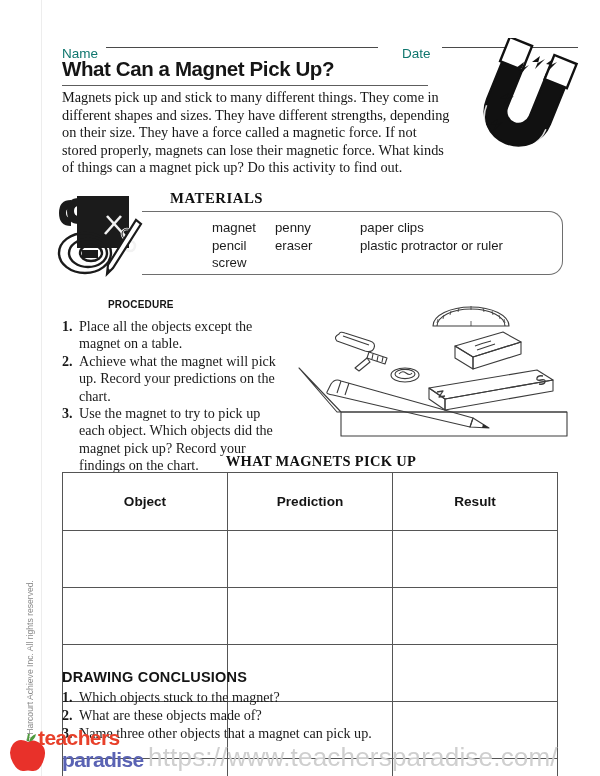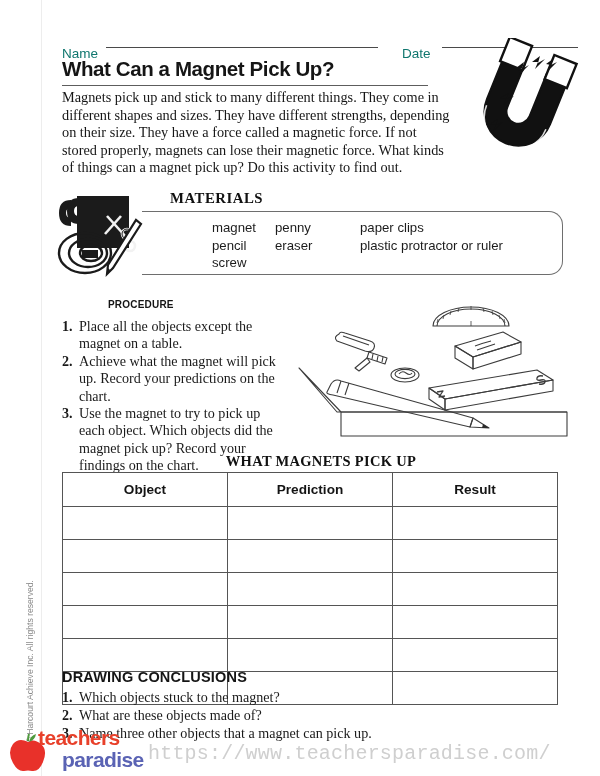--- a/index.html
+++ b/index.html
@@ -193,21 +193,21 @@
     position: absolute;
     left: 20px;
     top: 472px;
     width: 496px;
     border-collapse: collapse;
     table-layout: fixed;
   }
   #data-table th, #data-table td {
     border: 1.2px solid #555;
     height: 24px;
-    padding: 4px;
+    padding: 16px;
   }
   #data-table th {
     height: 25px;
     font-family: "Liberation Sans", sans-serif;
     font-weight: bold;
     font-size: 13.6px;
     color: #141414;
   }
 
   
@@ -268,22 +268,22 @@
     font-size: 21px;
     line-height: 22px;
     letter-spacing: -0.6px;
   }
   #brand-teachers { color: #e8402a; display: block; }
   #brand-paradise { color: #5a63b4; display: block; margin-left: 24px; }
   #site-url {
     position: absolute;
     left: 148px;
     top: 742px;
-    font-family: Liberation Mono, monospace;
-    font-size: 20px;
+    font-family: Liberation Sans, sans-serif;
+    font-size: 26px;
     color: #cfcfcf;
     letter-spacing: 0.2px;
   }
 </style>
 </head>
 <body>
 
 <div id="page-sheet">
 
   <div id="namedate-row">

